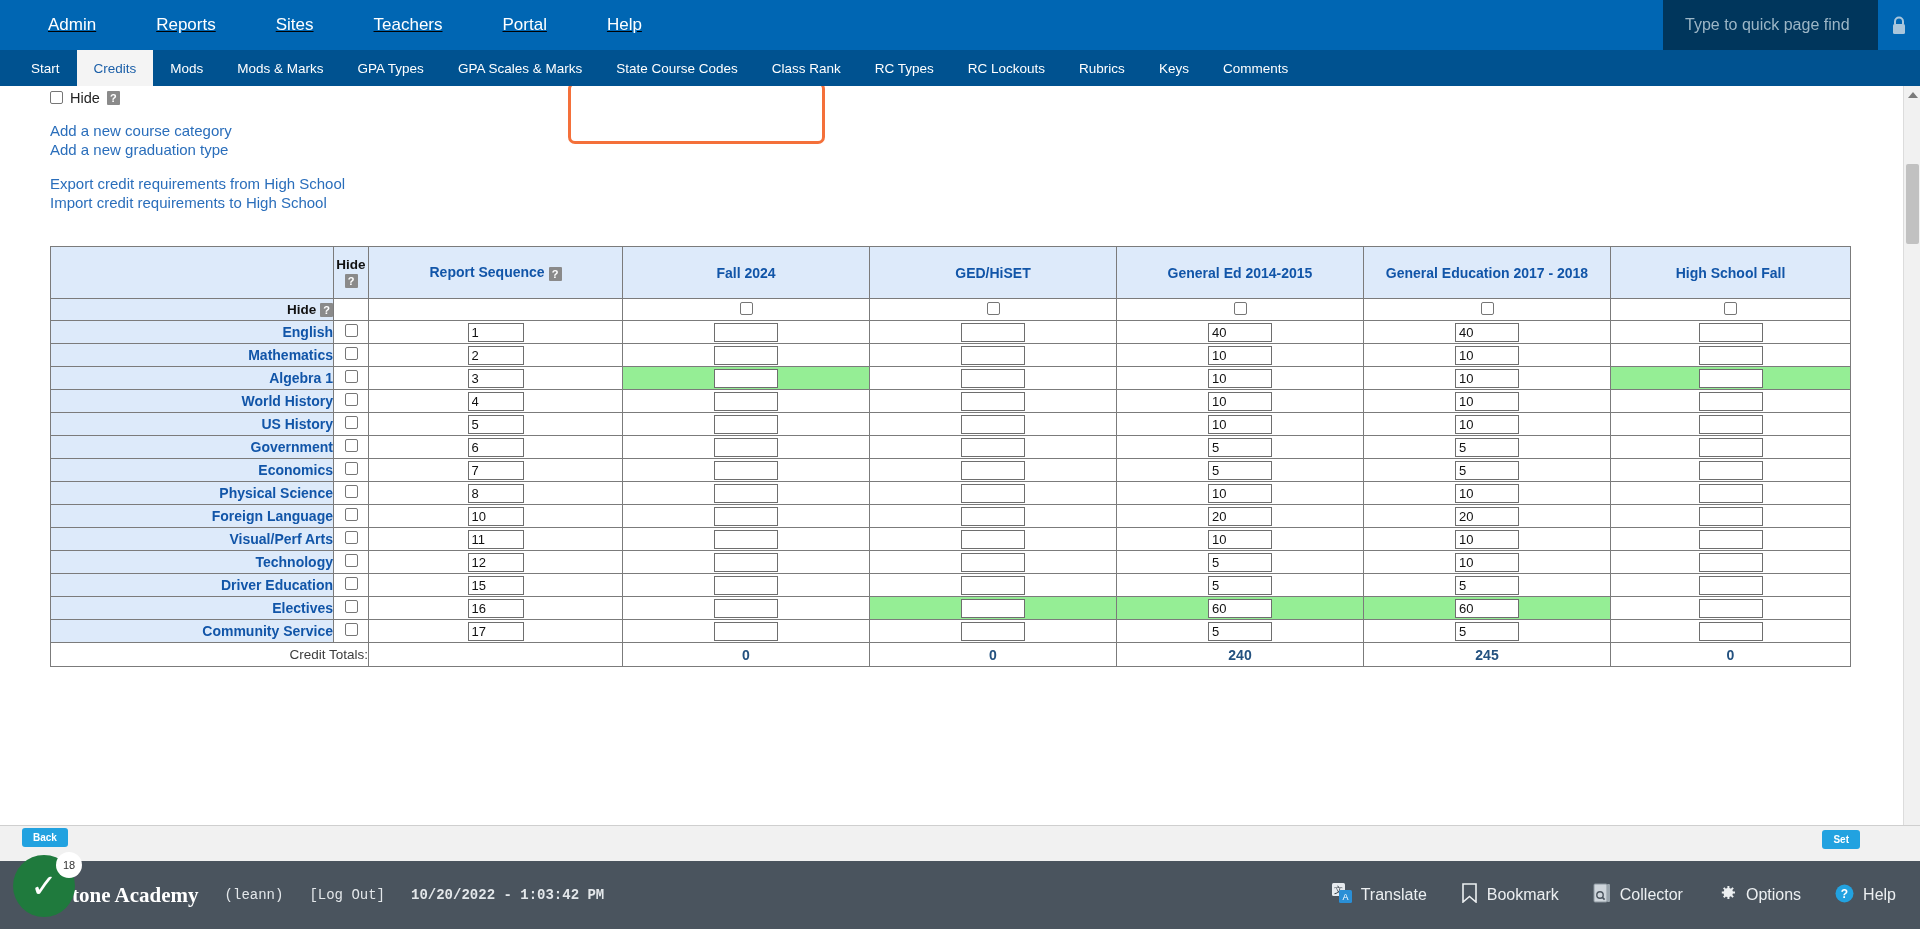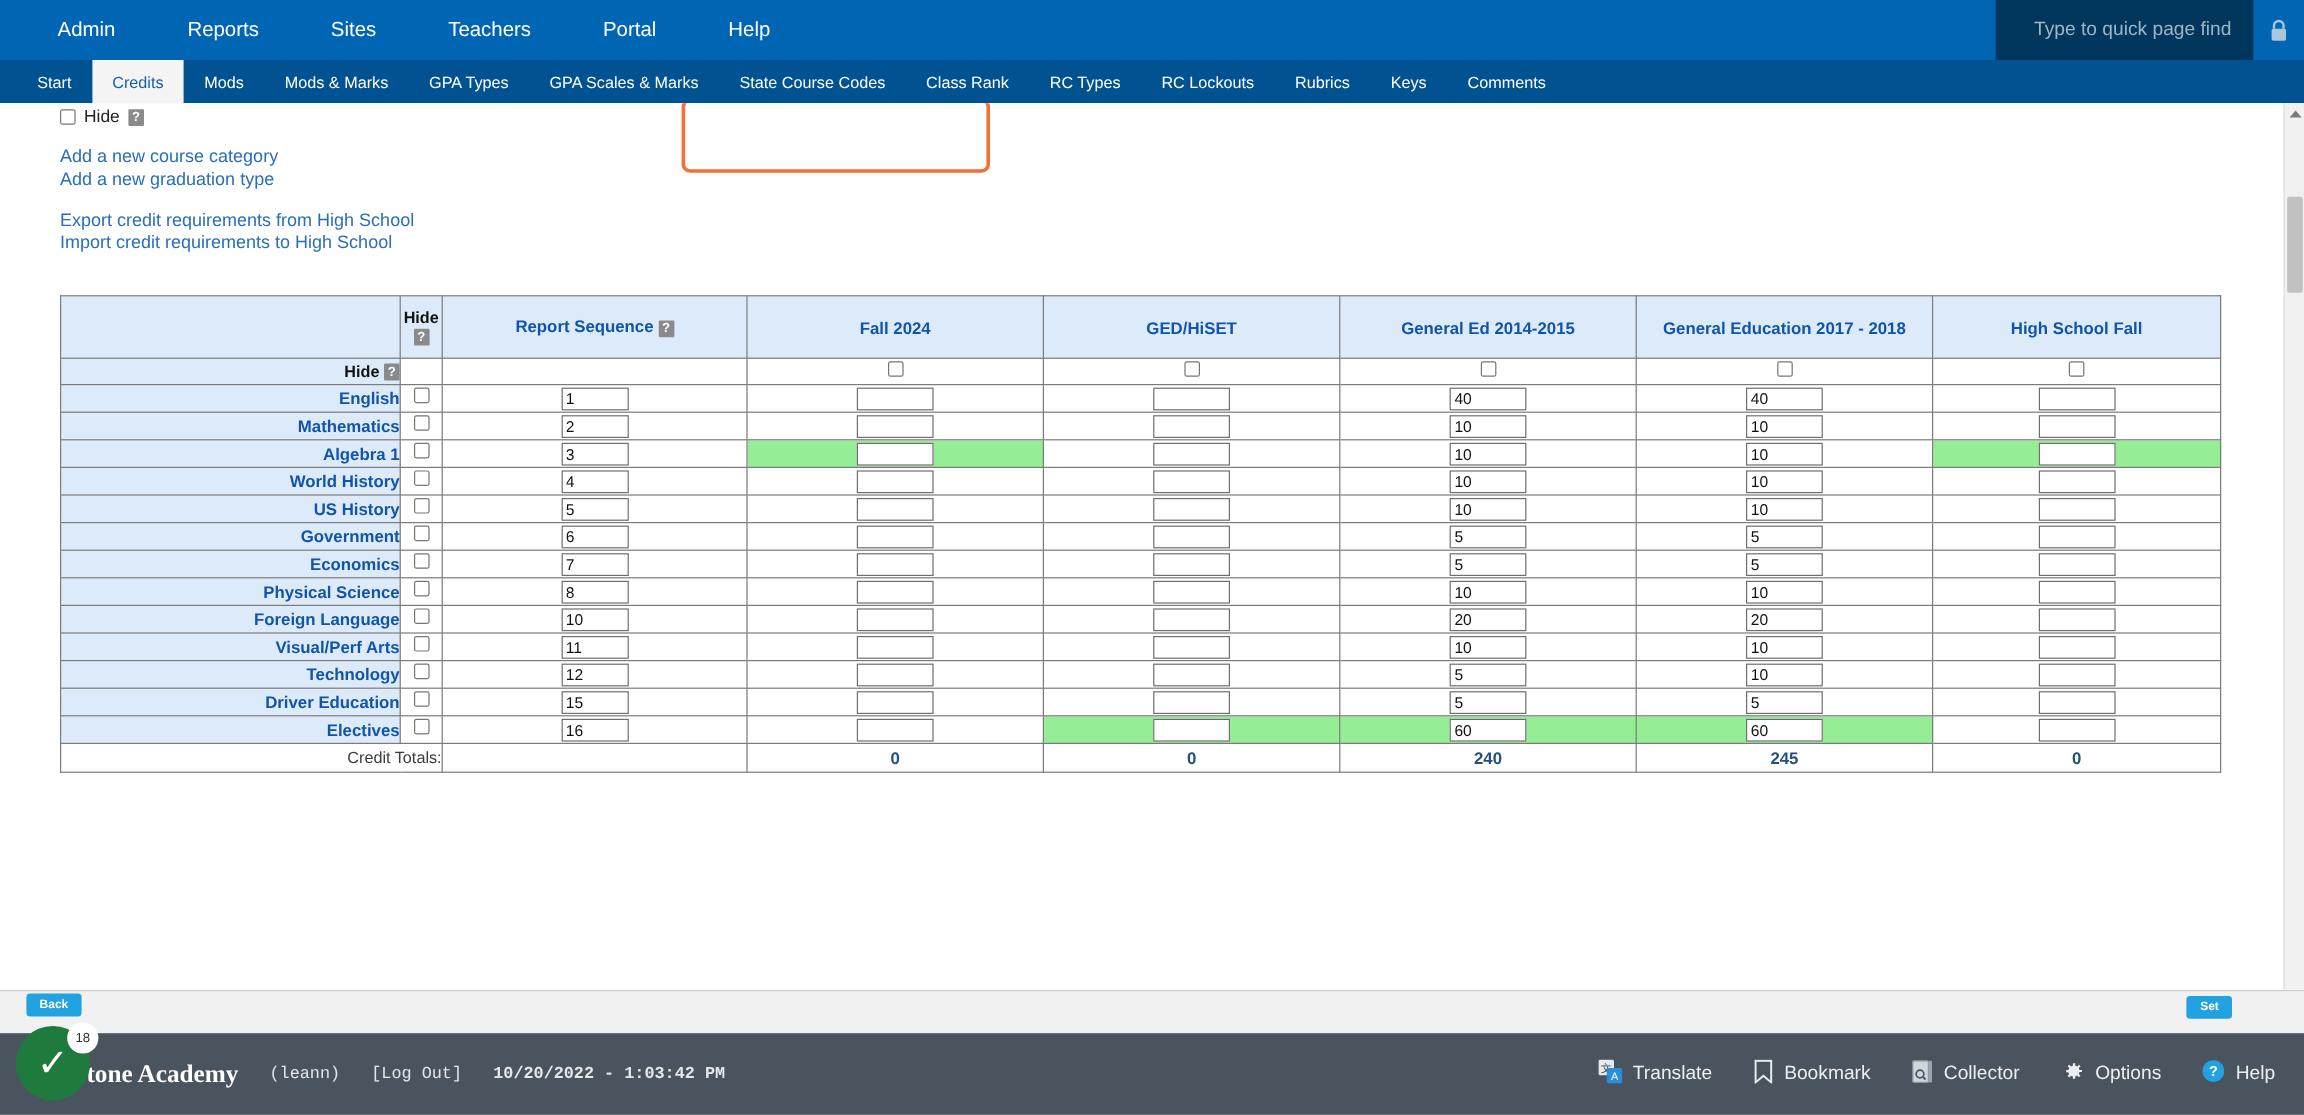--- a/index.html
+++ b/index.html
@@ -9,29 +9,29 @@
     overflow: hidden;
     font-family: "Liberation Sans", sans-serif;
     background: #ffffff;
   }
 
   
   .topbar {
     position: absolute; top: 0; left: 0; width: 1920px; height: 50px;
     background: #0066b3;
   }
-  .topnav { display: flex; align-items: center; height: 50px; padding-left: 18px; }
+  .topnav { display: flex; align-items: center; height: 50px; padding-left: 18px; text-decoration: underline; }
   .topnav-item {
     color: #ffffff; font-size: 17px; padding: 0 30px; height: 50px;
     display: flex; align-items: center; cursor: pointer; white-space: nowrap;
   }
   .quickfind {
     position: absolute; right: 42px; top: 0; width: 215px; height: 50px;
     background: #00365c; color: #9cb6c6; font-size: 16px;
-    display: flex; align-items: center; padding-left: 32px;
+    display: flex; align-items: center; padding-left: 22px;
     border: none; outline: none; font-family: "Liberation Sans", sans-serif;
   }
   .quickfind::placeholder { color: #9cb6c6; }
   .lock-btn {
     position: absolute; right: 0; top: 0; width: 42px; height: 50px;
     background: #0066b3; display: flex; align-items: center; justify-content: center;
     cursor: pointer;
   }
 
   
@@ -391,20 +391,30 @@
               <td class="center"><input class="numbox" style=""></td>
             </tr>
             <tr class="datarow">
               <td class="rowlabel">Electives</td>
               <td class="center"><span class="cb"></span></td>
               <td class="center"><input class="numbox seqbox" value="16" style=""></td>
               <td class="center"><input class="numbox" style=""></td>
               <td class="center green"><input class="numbox" style=""></td>
               <td class="center green"><input class="numbox" value="60" style=""></td>
               <td class="center green"><input class="numbox" value="60" style=""></td>
+              <td class="center"><input class="numbox" style=""></td>
+            </tr>
+            <tr class="datarow">
+              <td class="rowlabel">Community Service</td>
+              <td class="center"><span class="cb"></span></td>
+              <td class="center"><input class="numbox seqbox" value="17" style=""></td>
+              <td class="center"><input class="numbox" style=""></td>
+              <td class="center"><input class="numbox" style=""></td>
+              <td class="center"><input class="numbox" value="5" style=""></td>
+              <td class="center"><input class="numbox" value="5" style=""></td>
               <td class="center"><input class="numbox" style=""></td>
             </tr>
           </tbody>
         <tfoot>
           <tr id="totalrow">
             <td class="totallabel" colspan="2">Credit Totals:</td>
             <td></td>
           <td class="totalval">0</td>
               <td class="totalval">0</td>
               <td class="totalval">240</td>

